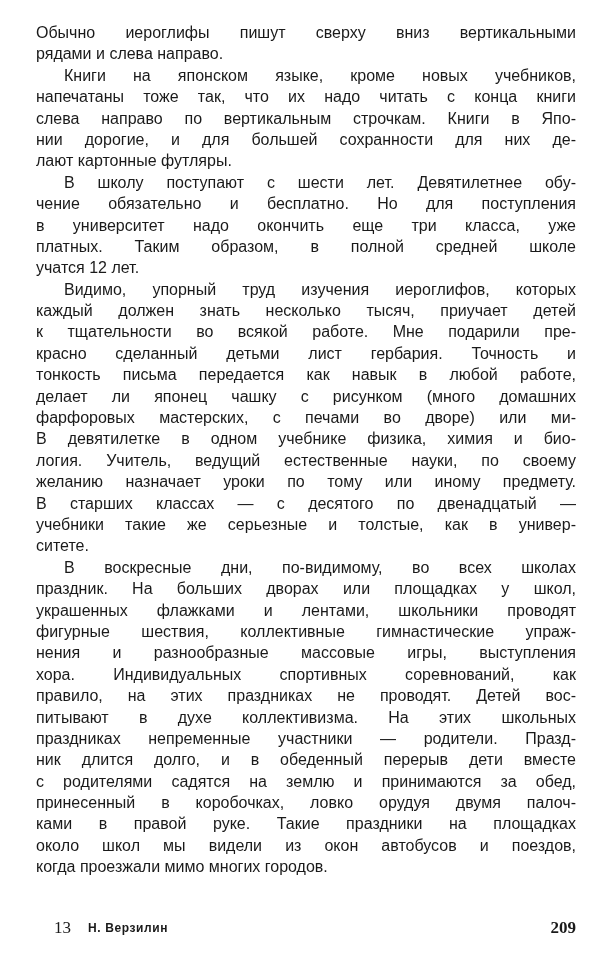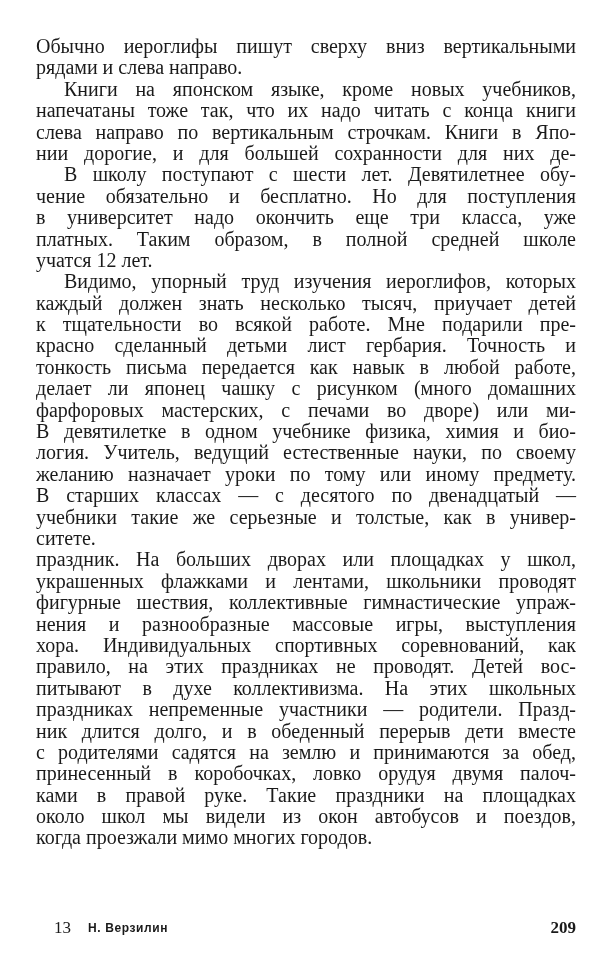--- a/index.html
+++ b/index.html
@@ -1,20 +1,20 @@
 <!DOCTYPE html>
 <html><head>
 <meta charset="utf-8">
 <style>
   html, body { margin: 0; padding: 0; background: #ffffff; }
   body { width: 600px; height: 954px; overflow: hidden; position: relative; }
   .page {
-    position: absolute; left: 36px; top: 36px; width: 540px;
-    font-family: Liberation Serif, serif;
-    font-size: 20px; line-height: 21.4px; color: #1a1a1a;
+    position: absolute; left: 36px; top: 22px; width: 540px;
+    font-family: Liberation Sans, sans-serif;
+    font-size: 16px; line-height: 21.4px; color: #1a1a1a;
   }
   .line { display: block; white-space: nowrap; text-align: justify; text-align-last: justify; height: 21.4px; }
   .line.last { text-align-last: left; }
   .line.indent { padding-left: 28px; }
   .para { margin: 0; }
   .footer {
     position: absolute; left: 54px; top: 936px; width: 522px; height: 20px;
     font-family: "Liberation Serif", serif; color: #1a1a1a;
   }
   .sig { position: absolute; left: 0; top: -18px; font-size: 17px; font-weight: normal; }
@@ -27,20 +27,21 @@
 <div class="page">
   <div class="para">
     <span class="line">Обычно иероглифы пишут сверху вниз вертикальными</span>
     <span class="line last">рядами и слева направо.</span>
   </div>
   <div class="para">
     <span class="line indent">Книги на японском языке, кроме новых учебников,</span>
     <span class="line">напечатаны тоже так, что их надо читать с конца книги</span>
     <span class="line">слева направо по вертикальным строчкам. Книги в Япо-</span>
     <span class="line">нии дорогие, и для большей сохранности для них де-</span>
+    <span class="line last">лают картонные футляры.</span>
   </div>
   <div class="para">
     <span class="line indent">В школу поступают с шести лет. Девятилетнее обу-</span>
     <span class="line">чение обязательно и бесплатно. Но для поступления</span>
     <span class="line">в университет надо окончить еще три класса, уже</span>
     <span class="line">платных. Таким образом, в полной средней школе</span>
     <span class="line last">учатся 12 лет.</span>
   </div>
   <div class="para">
     <span class="line indent">Видимо, упорный труд изучения иероглифов, которых</span>
@@ -51,20 +52,21 @@
     <span class="line">делает ли японец чашку с рисунком (много домашних</span>
     <span class="line">фарфоровых мастерских, с печами во дворе) или ми-</span>
     <span class="line">В девятилетке в одном учебнике физика, химия и био-</span>
     <span class="line">логия. Учитель, ведущий естественные науки, по своему</span>
     <span class="line">желанию назначает уроки по тому или иному предмету.</span>
     <span class="line">В старших классах — с десятого по двенадцатый —</span>
     <span class="line">учебники такие же серьезные и толстые, как в универ-</span>
     <span class="line last">ситете.</span>
   </div>
   <div class="para">
+    <span class="line indent">В воскресные дни, по-видимому, во всех школах</span>
     <span class="line">праздник. На больших дворах или площадках у школ,</span>
     <span class="line">украшенных флажками и лентами, школьники проводят</span>
     <span class="line">фигурные шествия, коллективные гимнастические упраж-</span>
     <span class="line">нения и разнообразные массовые игры, выступления</span>
     <span class="line">хора. Индивидуальных спортивных соревнований, как</span>
     <span class="line">правило, на этих праздниках не проводят. Детей вос-</span>
     <span class="line">питывают в духе коллективизма. На этих школьных</span>
     <span class="line">праздниках непременные участники — родители. Празд-</span>
     <span class="line">ник длится долго, и в обеденный перерыв дети вместе</span>
     <span class="line">с родителями садятся на землю и принимаются за обед,</span>

